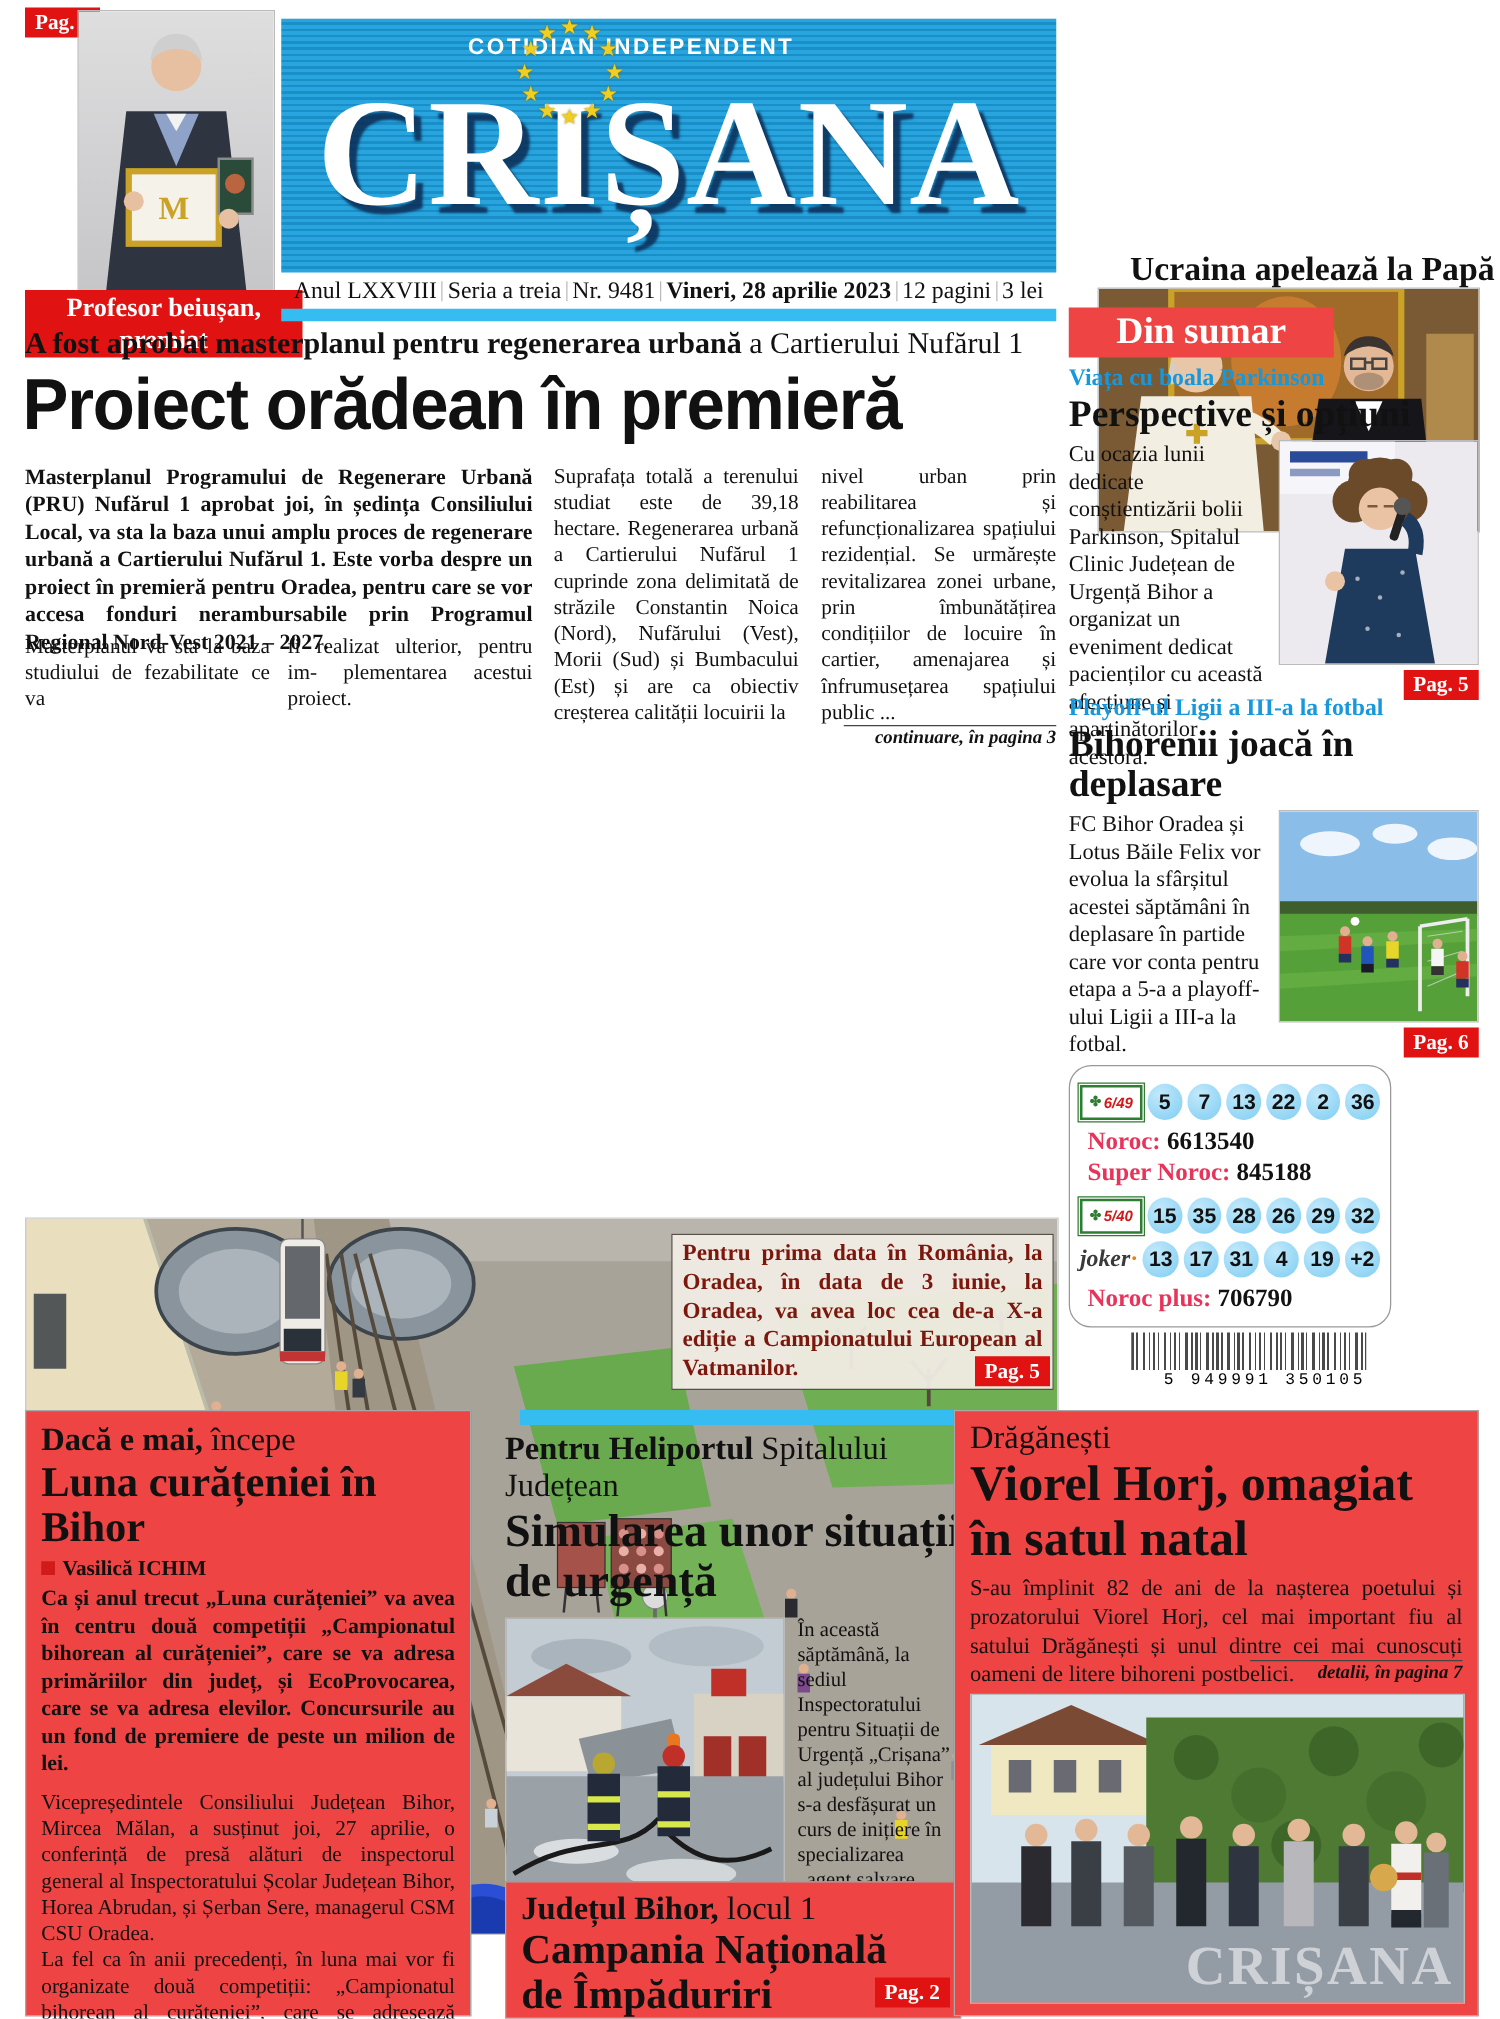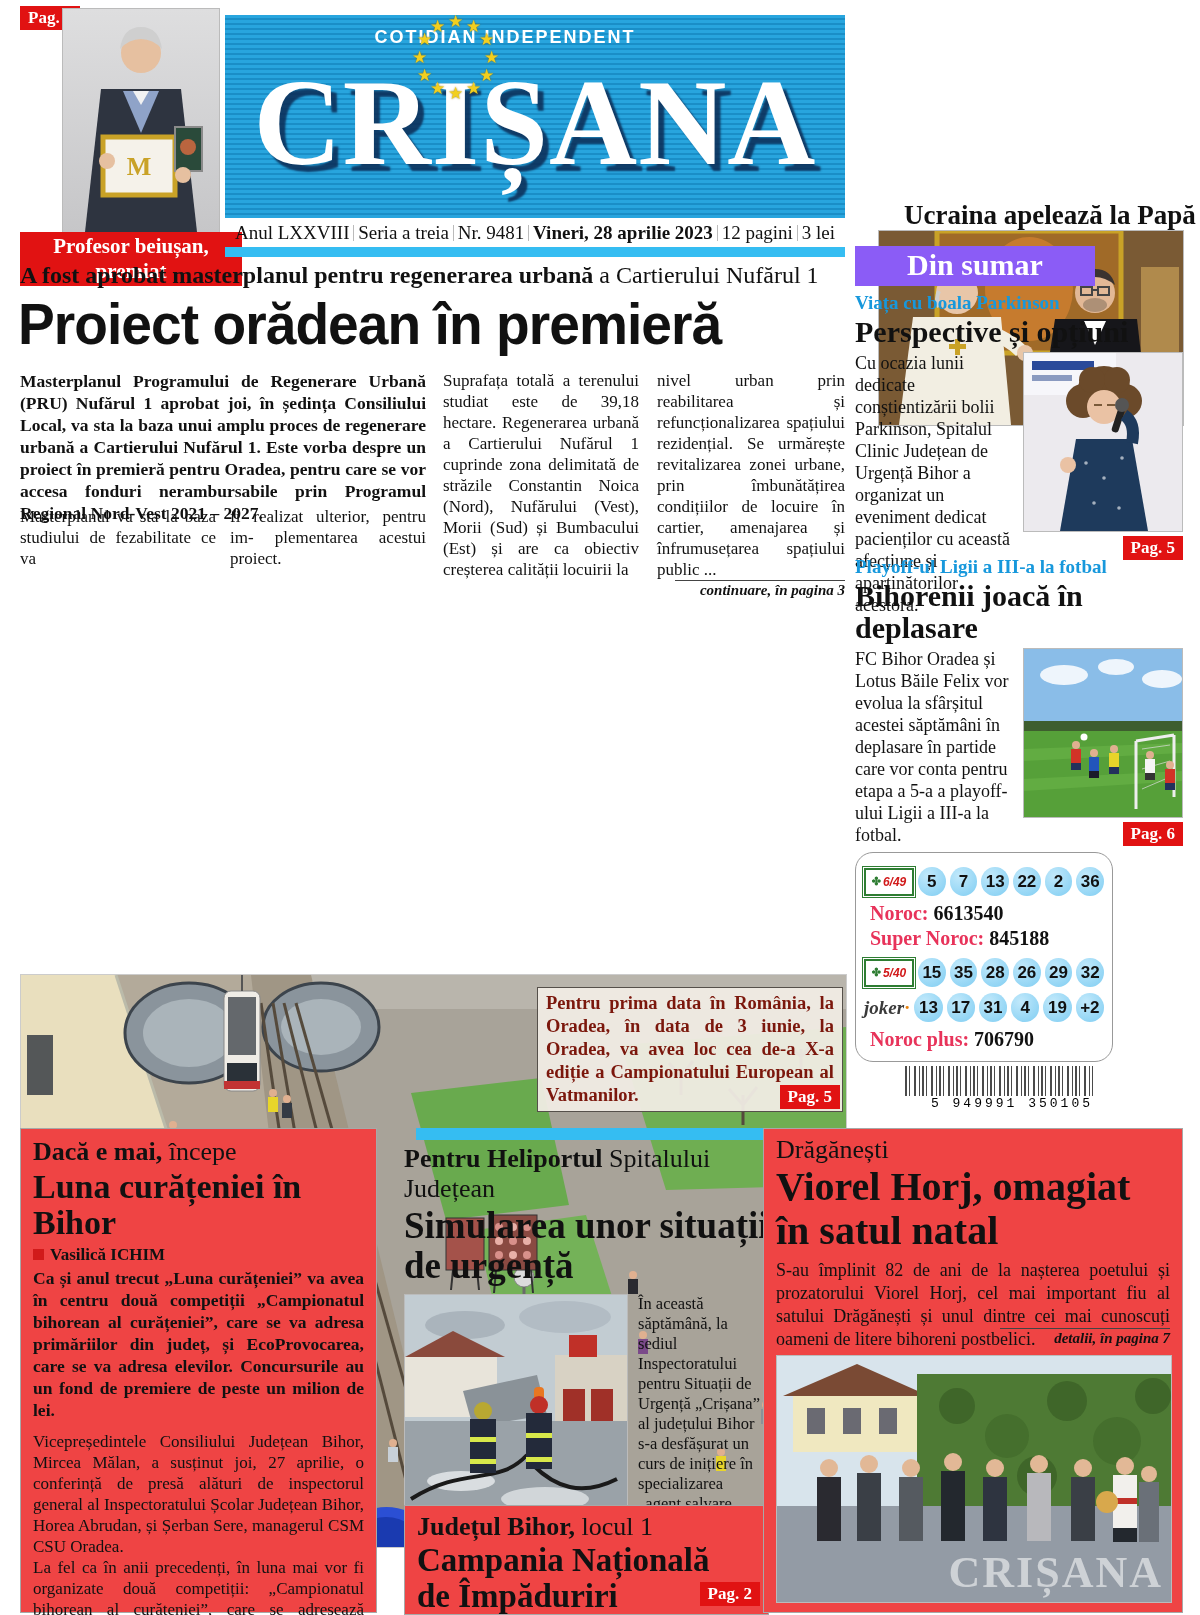--- a/index.html
+++ b/index.html
@@ -153,21 +153,21 @@
       <path d="M196,54 Q200,38 216,38 Q232,38 236,54 Q226,46 216,46 Q206,46 196,54 Z" fill="#3a3330"></path>
       <ellipse cx="216" cy="74" rx="12" ry="7" fill="#8a7560" opacity=".6"></ellipse>
       <rect x="202" y="56" width="11" height="8" fill="none" stroke="#444" stroke-width="2"></rect>
       <rect x="219" y="56" width="11" height="8" fill="none" stroke="#444" stroke-width="2"></rect>
       <line x1="213" y1="59" x2="219" y2="59" stroke="#444" stroke-width="2"></line>
       <circle cx="216" cy="142" r="9" fill="#e2b896"></circle>
     </svg>
     <span class="badge" style="position:absolute;right:6px;bottom:6px;">Pag. 12</span>
   </div>
   <div class="abs" style="left:904px;top:200px;width:330px;font:bold 27px 'Liberation Serif',serif;">Ucraina apelează la Papă</div>
-  <div class="abs" style="left:855px;top:246px;width:240px;background:#8b5cf6;color:#fff;text-align:center;
+  <div class="abs" style="left:855px;top:246px;width:212px;background:#ef4444;color:#fff;text-align:center;
        font:bold 30px 'Liberation Serif',serif;padding:2px 0 4px;">Din sumar</div>
 
   <div id="subhead" class="abs">
     <b>A fost aprobat masterplanul pentru regenerarea urbană</b><span> a Cartierului Nufărul 1</span>
   </div>
   <div id="mainhead" class="abs">Proiect orădean în premieră</div>
   <div class="abs" style="left:20px;top:370px;width:825px;height:180px;">
     <div class="abs body-bold just" style="left:0;top:0;width:406px;">Masterplanul Programului de Regenerare Urbană (PRU) Nufărul 1 aprobat joi, în ședința Consiliului Local, va sta la baza unui amplu proces de regenerare urbană a Cartierului Nufărul 1. Este vorba despre un proiect în premieră pentru Oradea, pentru care se vor accesa fonduri nerambursabile prin Programul Regional Nord-Vest 2021 – 2027.</div>
     <div class="abs body-txt just" style="left:210px;top:136px;width:196px;">fi realizat ulterior, pentru im- plementarea acestui proiect.</div>
     <div class="abs body-txt just" style="left:0;top:136px;width:196px;">Masterplanul va sta la baza studiului de fezabilitate ce va</div>

